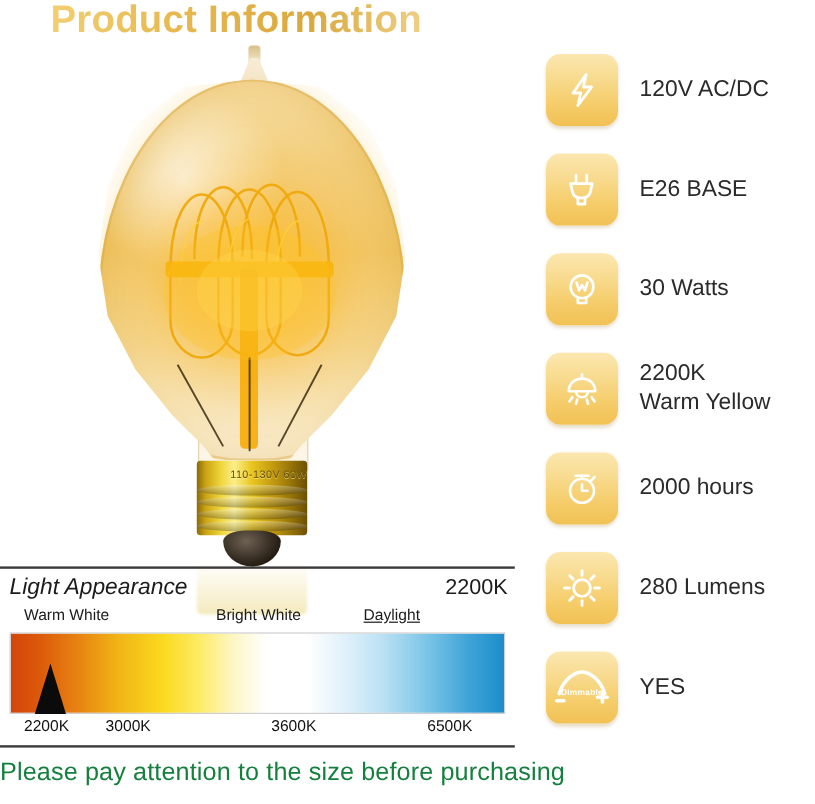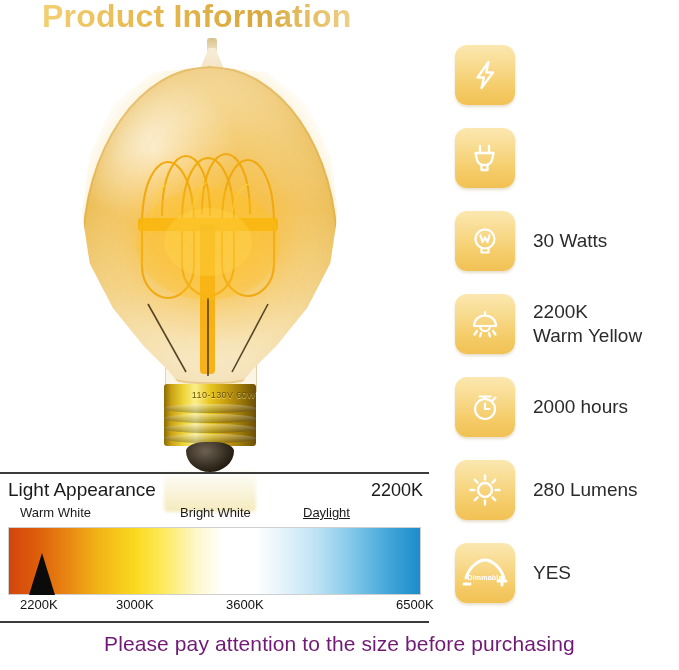--- a/index.html
+++ b/index.html
@@ -84,43 +84,43 @@
     position:absolute;left:104px;top:432px;width:92px;height:44px;
     background:linear-gradient(180deg,rgba(226,196,70,.55),rgba(255,255,255,0));
     transform:scaleY(-1);filter:blur(1.5px);border-radius:4px;opacity:.65;
   }
 
   
   .appearance{position:absolute;left:0px;top:472px;width:429px;}
   .rule{height:2px;background:#3b3b3b;width:100%;}
   .rule.bottom{height:2px;background:#3b3b3b;margin-top:4px;}
   .appearance-head{display:flex;align-items:baseline;justify-content:space-between;padding:5px 6px 2px 8px;}
-  .appearance-title{font-size:19px;color:#1b1b1b;font-family:"Liberation Sans",sans-serif;}
+  .appearance-title{font-size:19px;font-style:italic;color:#1b1b1b;font-family:"Liberation Sans",sans-serif;}
   .appearance-value{font-size:18px;color:#1b1b1b;}
   .zone-labels{position:relative;height:19px;margin:2px 0 3px 0;font-size:13px;color:#1b1b1b;}
   .zone-labels span{position:absolute;top:0;white-space:nowrap;}
   .zl0{left:20px;} .zl1{left:180px;} .zl2{left:303px;text-decoration:underline;}
   .gradient-bar{
     position:relative;margin:0 8px 0 8px;height:66px;
     background:linear-gradient(90deg,#d4450c 0%,#dc5a0b 6%,#e88512 14%,#f2b516 22%,#fbda1f 31%,#fdeb62 38%,#fdf6c4 45%,#ffffff 52%,#ffffff 60%,#dff0fa 68%,#bde2f4 75%,#7ec6e8 84%,#3ea3d8 93%,#1b8dc9 100%);
     border:1px solid #cfcfcf;
   }
   .marker{
     position:absolute;left:20px;bottom:-1px;width:0;height:0;
     border-left:13px solid transparent;border-right:13px solid transparent;
     border-bottom:42px solid #0b0b0b;
   }
   .ticks{position:relative;height:20px;margin:2px 8px 0 8px;font-size:13px;color:#111;}
   .ticks span{position:absolute;top:0;white-space:nowrap;}
-  .tk0{left:12px;} .tk1{left:108px;} .tk2{left:218px;} .tk3{left:348px;margin-left:40px;}
+  .tk0{left:12px;} .tk1{left:80px;} .tk2{left:218px;} .tk3{left:348px;}
 
   
   .footer{
-    position:absolute;left:0;top:632px;width:679px;text-align:center;
-    font-size:21px;color:#701a75;letter-spacing:.1px;white-space:nowrap;
+    position:absolute;left:0;top:632px;width:679px;
+    font-size:21px;color:#15803d;letter-spacing:.1px;white-space:nowrap;
   }
 
   
   .features{position:absolute;left:455px;top:44px;width:224px;}
   .feature{display:flex;align-items:center;height:62px;margin-bottom:21px;}
   .ficon{
     width:60px;height:60px;flex:0 0 60px;border-radius:12px;
     background:linear-gradient(180deg,#fbe7b0 0%,#f8db8f 34%,#f5cd6b 68%,#f1c154 100%);
     box-shadow:0 2px 3px rgba(170,140,70,.28);
     position:relative;display:flex;align-items:center;justify-content:center;
@@ -208,33 +208,35 @@
   <div class="footer">Please pay attention to the size before purchasing</div>
 
   <div class="features">
 
     <div class="feature">
       <div class="ficon">
         <svg width="34" height="34" viewBox="0 0 34 34">
           <path d="M20.5 4 L9.5 19.5 L16 19.5 L13.5 30 L25 14.5 L18.2 14.5 Z" fill="none" stroke="#ffffff" stroke-width="2.3" stroke-linejoin="round"></path>
         </svg>
       </div>
+      <div class="flabel">120V AC/DC</div>
     </div>
 
     <div class="feature">
       <div class="ficon">
         <svg width="34" height="34" viewBox="0 0 34 34">
           <g fill="none" stroke="#ffffff" stroke-width="2.3" stroke-linejoin="round" stroke-linecap="round">
             <path d="M12 5 L12 12"></path>
             <path d="M21 5 L21 12"></path>
             <path d="M7.5 12 L25.5 12 L24 19 C23 22.5 20.5 24 16.5 24 C12.5 24 10 22.5 9 19 Z"></path>
             <path d="M13.5 24 L13.5 29 L19.5 29 L19.5 24"></path>
           </g>
         </svg>
       </div>
+      <div class="flabel">E26 BASE</div>
     </div>
 
     <div class="feature">
       <div class="ficon">
         <svg width="34" height="34" viewBox="0 0 34 34">
           <g fill="none" stroke="#ffffff" stroke-width="2.2" stroke-linejoin="round" stroke-linecap="round">
             <circle cx="17" cy="15" r="9.5"></circle>
             <path d="M12.5 11.5 L14.5 18 L17 13.5 L19.5 18 L21.5 11.5"></path>
             <path d="M13.5 24.5 L13.5 28.5 L20.5 28.5 L20.5 24.5"></path>
           </g>

